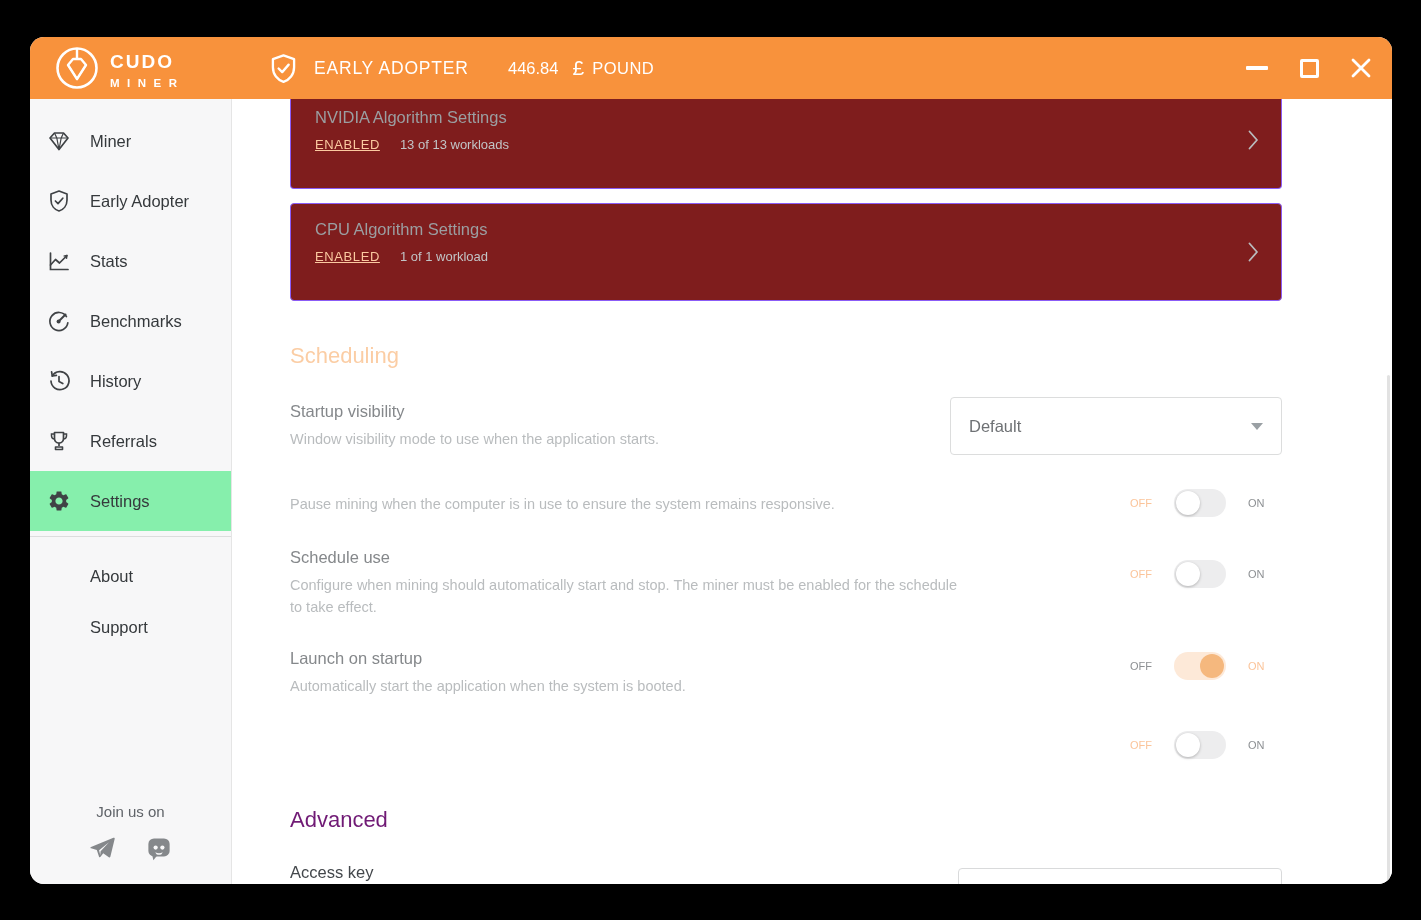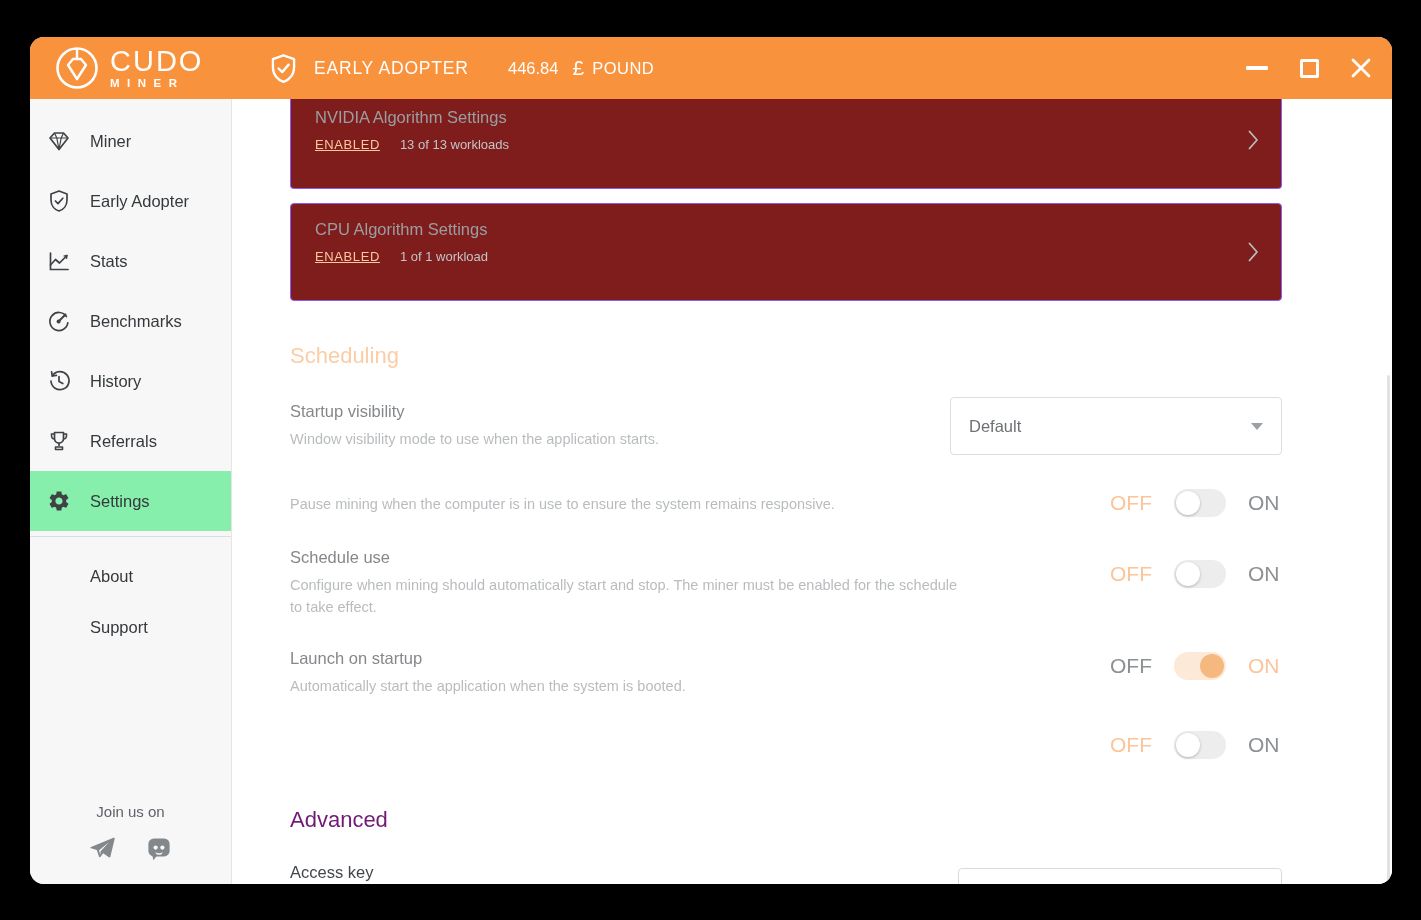--- a/index.html
+++ b/index.html
@@ -4,21 +4,21 @@
 <style>
   * { margin:0; padding:0; box-sizing:border-box; }
   html,body { width:1421px; height:920px; background:#000; font-family:"Liberation Sans", sans-serif; }
   .window { position:absolute; left:30px; top:37px; width:1362px; height:847px;
             border-radius:14px; overflow:hidden; background:#fff; }
 
   
   .header { position:absolute; top:0; left:0; right:0; height:62px; background:#f8923c; z-index:5; }
   .logo { position:absolute; left:24px; top:8px; display:flex; align-items:center; }
   .logo-text { margin-left:10px; color:#fff; }
-  .logo-cudo { font-size:29px; letter-spacing:2px; line-height:27px; font-weight:400; }
+  .logo-cudo { font-size:19px; letter-spacing:2px; line-height:27px; font-weight:700; }
   .logo-miner { font-size:11.5px; letter-spacing:7.5px; font-weight:700; margin-top:2px; }
   .badge { position:absolute; left:238px; top:0; height:62px; display:flex; align-items:center; }
   .badge-label { color:#fff; font-size:17.5px; letter-spacing:0.8px; margin-left:15px; }
   .balance { position:absolute; left:478px; top:0; height:62px; display:flex; align-items:center; color:#fff; }
   .bal-amount { font-size:16.5px; }
   .bal-symbol { font-size:21px; font-weight:300; margin-left:14px; }
   .bal-cur { font-size:16.5px; letter-spacing:0.5px; margin-left:8px; }
   .win-controls { position:absolute; right:20px; top:0; height:62px; display:flex; align-items:center; gap:30px; }
   .wc { width:22px; height:22px; display:flex; align-items:center; justify-content:center; cursor:pointer; }
   .wc-min-bar { width:22px; height:3.5px; background:#fff; border-radius:1px; }
@@ -65,21 +65,21 @@
   .row-desc { margin-top:7px; font-size:14.5px; line-height:22px; color:#b9bcbe; }
   .row-right { margin-left:auto; }
 
   .selectbox { width:332px; height:58px; border:1px solid #dcdddd; border-radius:4px; background:#fff;
                display:flex; align-items:center; padding:0 18px; cursor:pointer; }
   .select-value { font-size:16.5px; color:#6e7174;text-align:center; }
   .caret-down { margin-left:auto; width:0; height:0; border-left:6px solid transparent;
                 border-right:6px solid transparent; border-top:7px solid #9aa0a4; }
 
   .toggle { display:flex; align-items:center; margin-top:3px; }
-  .tlabel { font-size:21px; width:42px; }
+  .tlabel { font-size:11px; width:42px; }
   .tlabel.right { text-align:left; margin-left:22px; width:34px; }
   .tlabel.left { text-align:right; margin-right:22px; }
   .tlabel.hl { color:#fbc49a; }
   .tlabel.dim { color:#8d9093; }
   .switch { width:52px; height:28px; border-radius:14px; position:relative; cursor:pointer; flex:none; }
   .switch.off { background:#ededee; }
   .switch.on { background:#fde9d8; }
   .knob { position:absolute; top:2px; width:24px; height:24px; border-radius:50%; }
   .switch.off .knob { left:2px; background:#fff; box-shadow:0 1px 3px rgba(0,0,0,0.25); }
   .switch.on .knob { right:2px; background:#f5b87e; }

